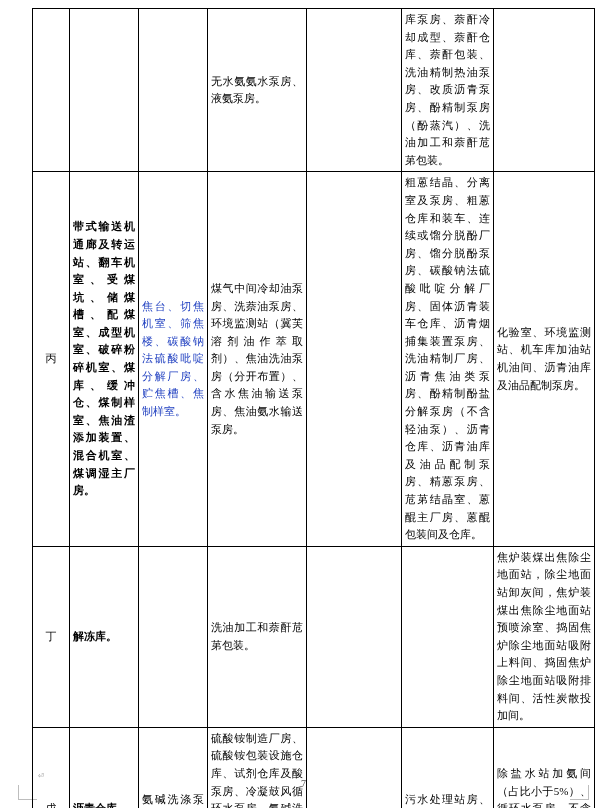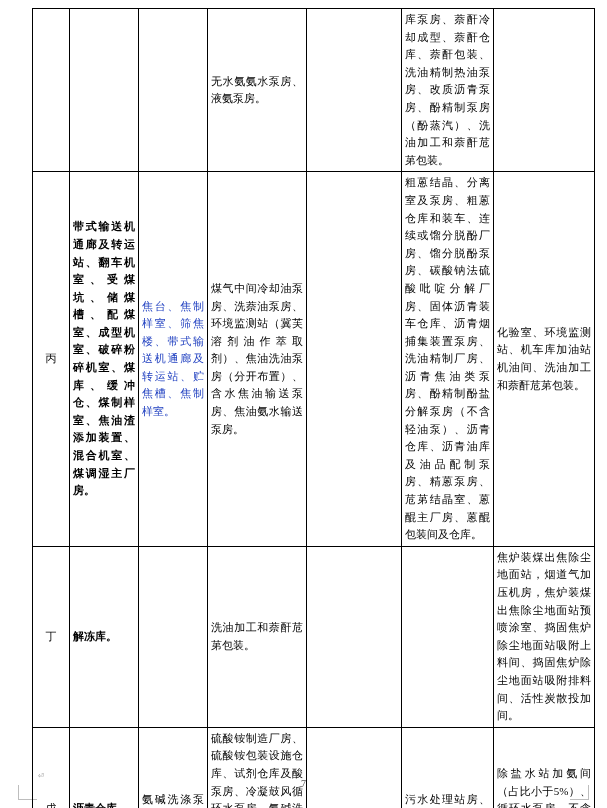--- a/index.html
+++ b/index.html
@@ -123,33 +123,33 @@
       </tr>
 
       <tr>
         <td class="c-cat">
           <span class="cell-text center">丙</span>
         </td>
         <td class="c-2">
           <span class="cell-text just">带式输送机通廊及转运站、翻车机室、受煤坑、储煤槽、配煤室、成型机室、破碎粉碎机室、煤库、缓冲仓、煤制样室、焦油渣添加装置、混合机室、煤调湿主厂房。</span>
         </td>
         <td class="c-3">
-          <span class="cell-text just blue-txt">焦台、焦制样室、筛焦楼、带式输送机通廊及转运站、贮焦槽、焦制样室。</span>
+          <span class="cell-text just blue-txt">焦台、切焦机室、筛焦楼、碳酸钠法硫酸吡啶分解厂房、贮焦槽、焦制样室。</span>
         </td>
         <td class="c-4">
           <span class="cell-text just">煤气中间冷却油泵房、洗萘油泵房、环境监测站（冀芙溶剂油作萃取剂）、焦油洗油泵房（分开布置）、含水焦油输送泵房、焦油氨水输送泵房。</span>
         </td>
         <td class="c-5">
           <span class="cell-text just"></span>
         </td>
         <td class="c-6">
           <span class="cell-text just">粗蒽结晶、分离室及泵房、粗蒽仓库和装车、连续或馏分脱酚厂房、馏分脱酚泵房、碳酸钠法硫酸吡啶分解厂房、固体沥青装车仓库、沥青烟捕集装置泵房、洗油精制厂房、沥青焦油类泵房、酚精制酚盐分解泵房（不含轻油泵）、沥青仓库、沥青油库及油品配制泵房、精蒽泵房、苊苐结晶室、蒽醌主厂房、蒽醌包装间及仓库。</span>
         </td>
         <td class="c-7">
-          <span class="cell-text just">化验室、环境监测站、机车库加油站机油间、洗油加工和萘酐苊苐包装。</span>
+          <span class="cell-text just">化验室、环境监测站、机车库加油站机油间、沥青油库及油品配制泵房。</span>
         </td>
       </tr>
 
       <tr>
         <td class="c-cat">
           <span class="cell-text center">丁</span>
         </td>
         <td class="c-2">
           <span class="cell-text just">解冻库。</span>
         </td>
@@ -159,21 +159,21 @@
         <td class="c-4">
           <span class="cell-text just">洗油加工和萘酐苊苐包装。</span>
         </td>
         <td class="c-5">
           <span class="cell-text just"></span>
         </td>
         <td class="c-6">
           <span class="cell-text just"></span>
         </td>
         <td class="c-7">
-          <span class="cell-text just">焦炉装煤出焦除尘地面站，烟道气加压机房，焦炉装煤出焦除尘地面站预喷涂室、捣固焦炉除尘地面站吸附上料间、捣固焦炉除尘地面站吸附排料间、活性炭散投加间。</span>
+          <span class="cell-text just">焦炉装煤出焦除尘地面站，除尘地面站卸灰间，焦炉装煤出焦除尘地面站预喷涂室、捣固焦炉除尘地面站吸附上料间、捣固焦炉除尘地面站吸附排料间、活性炭散投加间。</span>
         </td>
       </tr>
 
       <tr>
         <td class="c-cat">
           <span class="cell-text center">戊</span>
         </td>
         <td class="c-2">
           <span class="cell-text just">沥青仓库。</span>
         </td>

